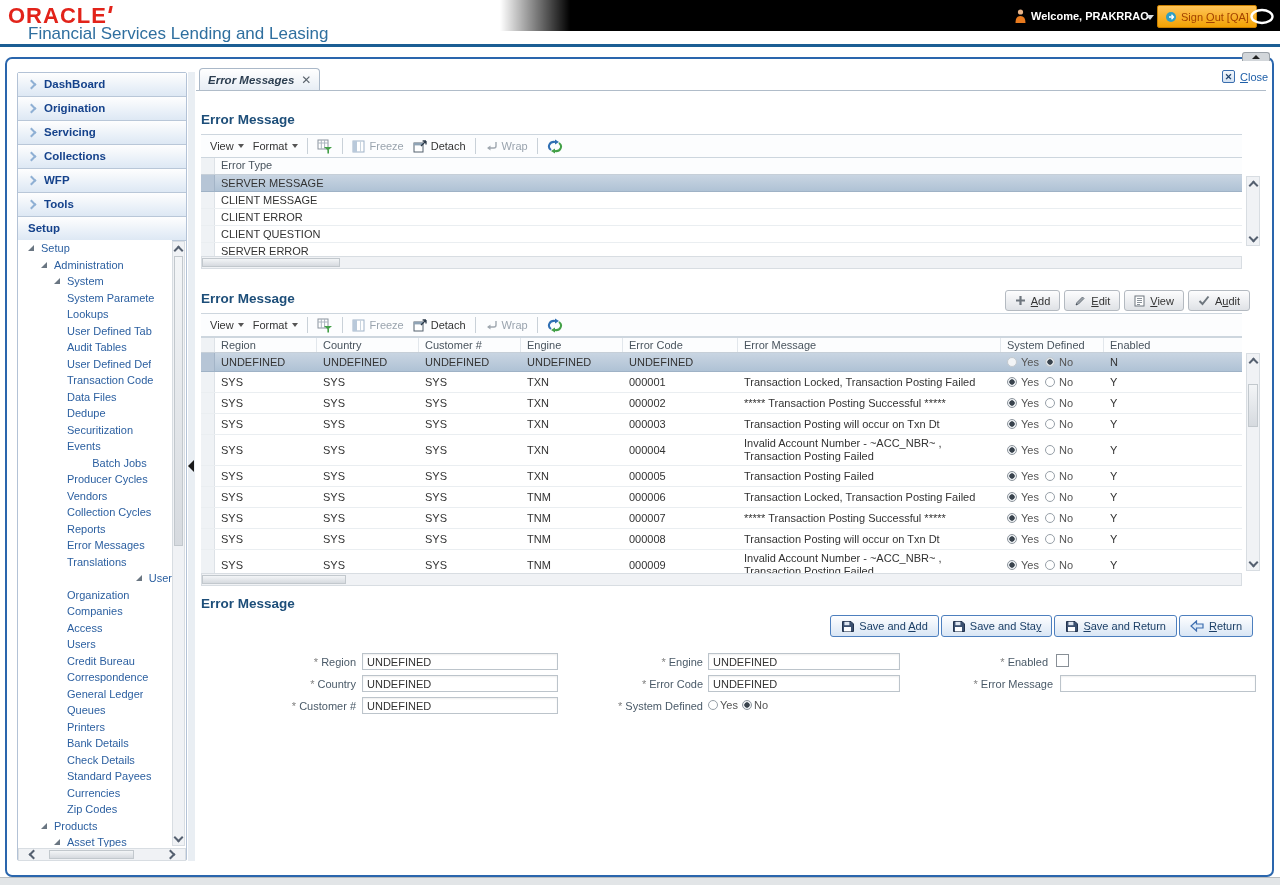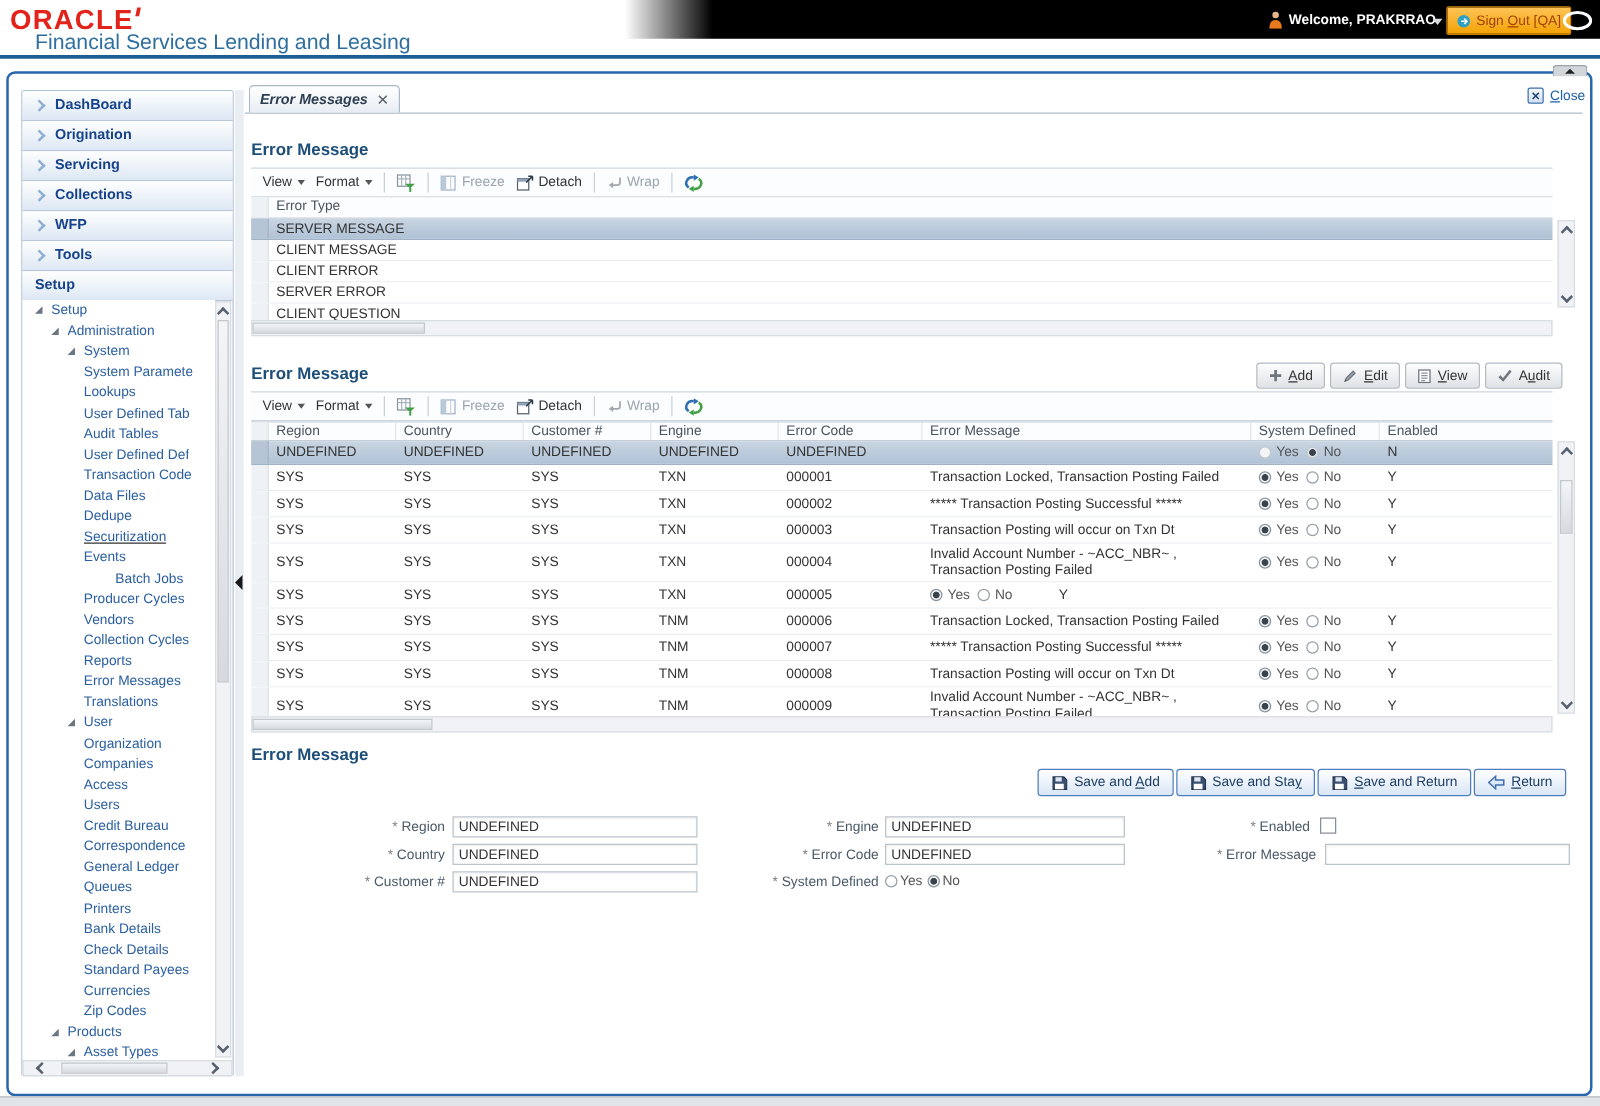--- a/index.html
+++ b/index.html
@@ -224,21 +224,21 @@
     </div>
     <div class="tree-row" style="padding-left: 49px;">
       <span class="tree-label">Transaction Code</span>
     </div>
     <div class="tree-row" style="padding-left: 49px; align-items: center;">
       <span class="tree-label">Data Files</span>
     </div>
     <div class="tree-row" style="padding-left: 49px;">
       <span class="tree-label">Dedupe</span>
     </div>
-    <div class="tree-row" style="padding-left: 49px; text-decoration: underline;">
+    <div class="tree-row" style="padding-left: 49px;">
       <span class="tree-label">Securitization</span>
     </div>
     <div class="tree-row" style="padding-left: 49px;">
       <span class="tree-label">Events</span>
     </div>
     <div class="tree-row" style="padding-left: 49px; justify-content: center;">
       <span class="tree-label">Batch Jobs</span>
     </div>
     <div class="tree-row" style="padding-left: 49px;">
       <span class="tree-label">Producer Cycles</span>
@@ -251,21 +251,21 @@
     </div>
     <div class="tree-row" style="padding-left: 49px;">
       <span class="tree-label">Reports</span>
     </div>
     <div class="tree-row" style="padding-left: 49px;">
       <span class="tree-label">Error Messages</span>
     </div>
     <div class="tree-row" style="padding-left: 49px;">
       <span class="tree-label">Translations</span>
     </div>
-    <div class="tree-row" style="padding-left: 36px;">
+    <div class="tree-row" style="padding-left: 36px; justify-content: flex-end;">
       <span class="tri"></span>
       <span class="tree-label">User</span>
     </div>
     <div class="tree-row" style="padding-left: 49px;">
       <span class="tree-label">Organization</span>
     </div>
     <div class="tree-row" style="padding-left: 49px;">
       <span class="tree-label">Companies</span>
     </div>
     <div class="tree-row" style="padding-left: 49px; text-align: right;">
@@ -417,25 +417,25 @@
     <div class="t1-row">
       <div class="gut"></div>
       <div class="t1-label">CLIENT MESSAGE</div>
     </div>
     <div class="t1-row">
       <div class="gut"></div>
       <div class="t1-label">CLIENT ERROR</div>
     </div>
     <div class="t1-row">
       <div class="gut"></div>
+      <div class="t1-label">CLIENT QUESTION</div>
+    </div>
+    <div class="t1-row">
+      <div class="gut"></div>
       <div class="t1-label">SERVER ERROR</div>
-    </div>
-    <div class="t1-row">
-      <div class="gut"></div>
-      <div class="t1-label">CLIENT QUESTION</div>
     </div>
   </div>
 <div class="abs sb-track" id="t1-hscroll">
   <div class="sb-thumb" style="top:1px;bottom:1px;left:0;width:138px"></div>
 </div>
 <div class="abs sb-track" id="t1-vscroll">
   <div class="sb-btn" style="top:0">
       <span class="ch up"></span>
     </div>
   <div class="sb-btn" style="bottom:0">
@@ -623,20 +623,21 @@
       </div>
       <div class="tcell c-enabled">Y</div>
     </div>
     <div class="t2-row">
       <div class="gut"></div>
       <div class="tcell c-region">SYS</div>
       <div class="tcell c-country">SYS</div>
       <div class="tcell c-customer">SYS</div>
       <div class="tcell c-engine">TXN</div>
       <div class="tcell c-code">000005</div>
+      <div class="tcell c-msg">Transaction Posting Failed</div>
       <div class="tcell c-sysdef">
         <span class="rad on"></span>
         <span class="rad-txt">Yes</span>
         <span class="rad"></span>
         <span class="rad-txt">No</span>
       </div>
       <div class="tcell c-enabled">Y</div>
     </div>
     <div class="t2-row">
       <div class="gut"></div>

